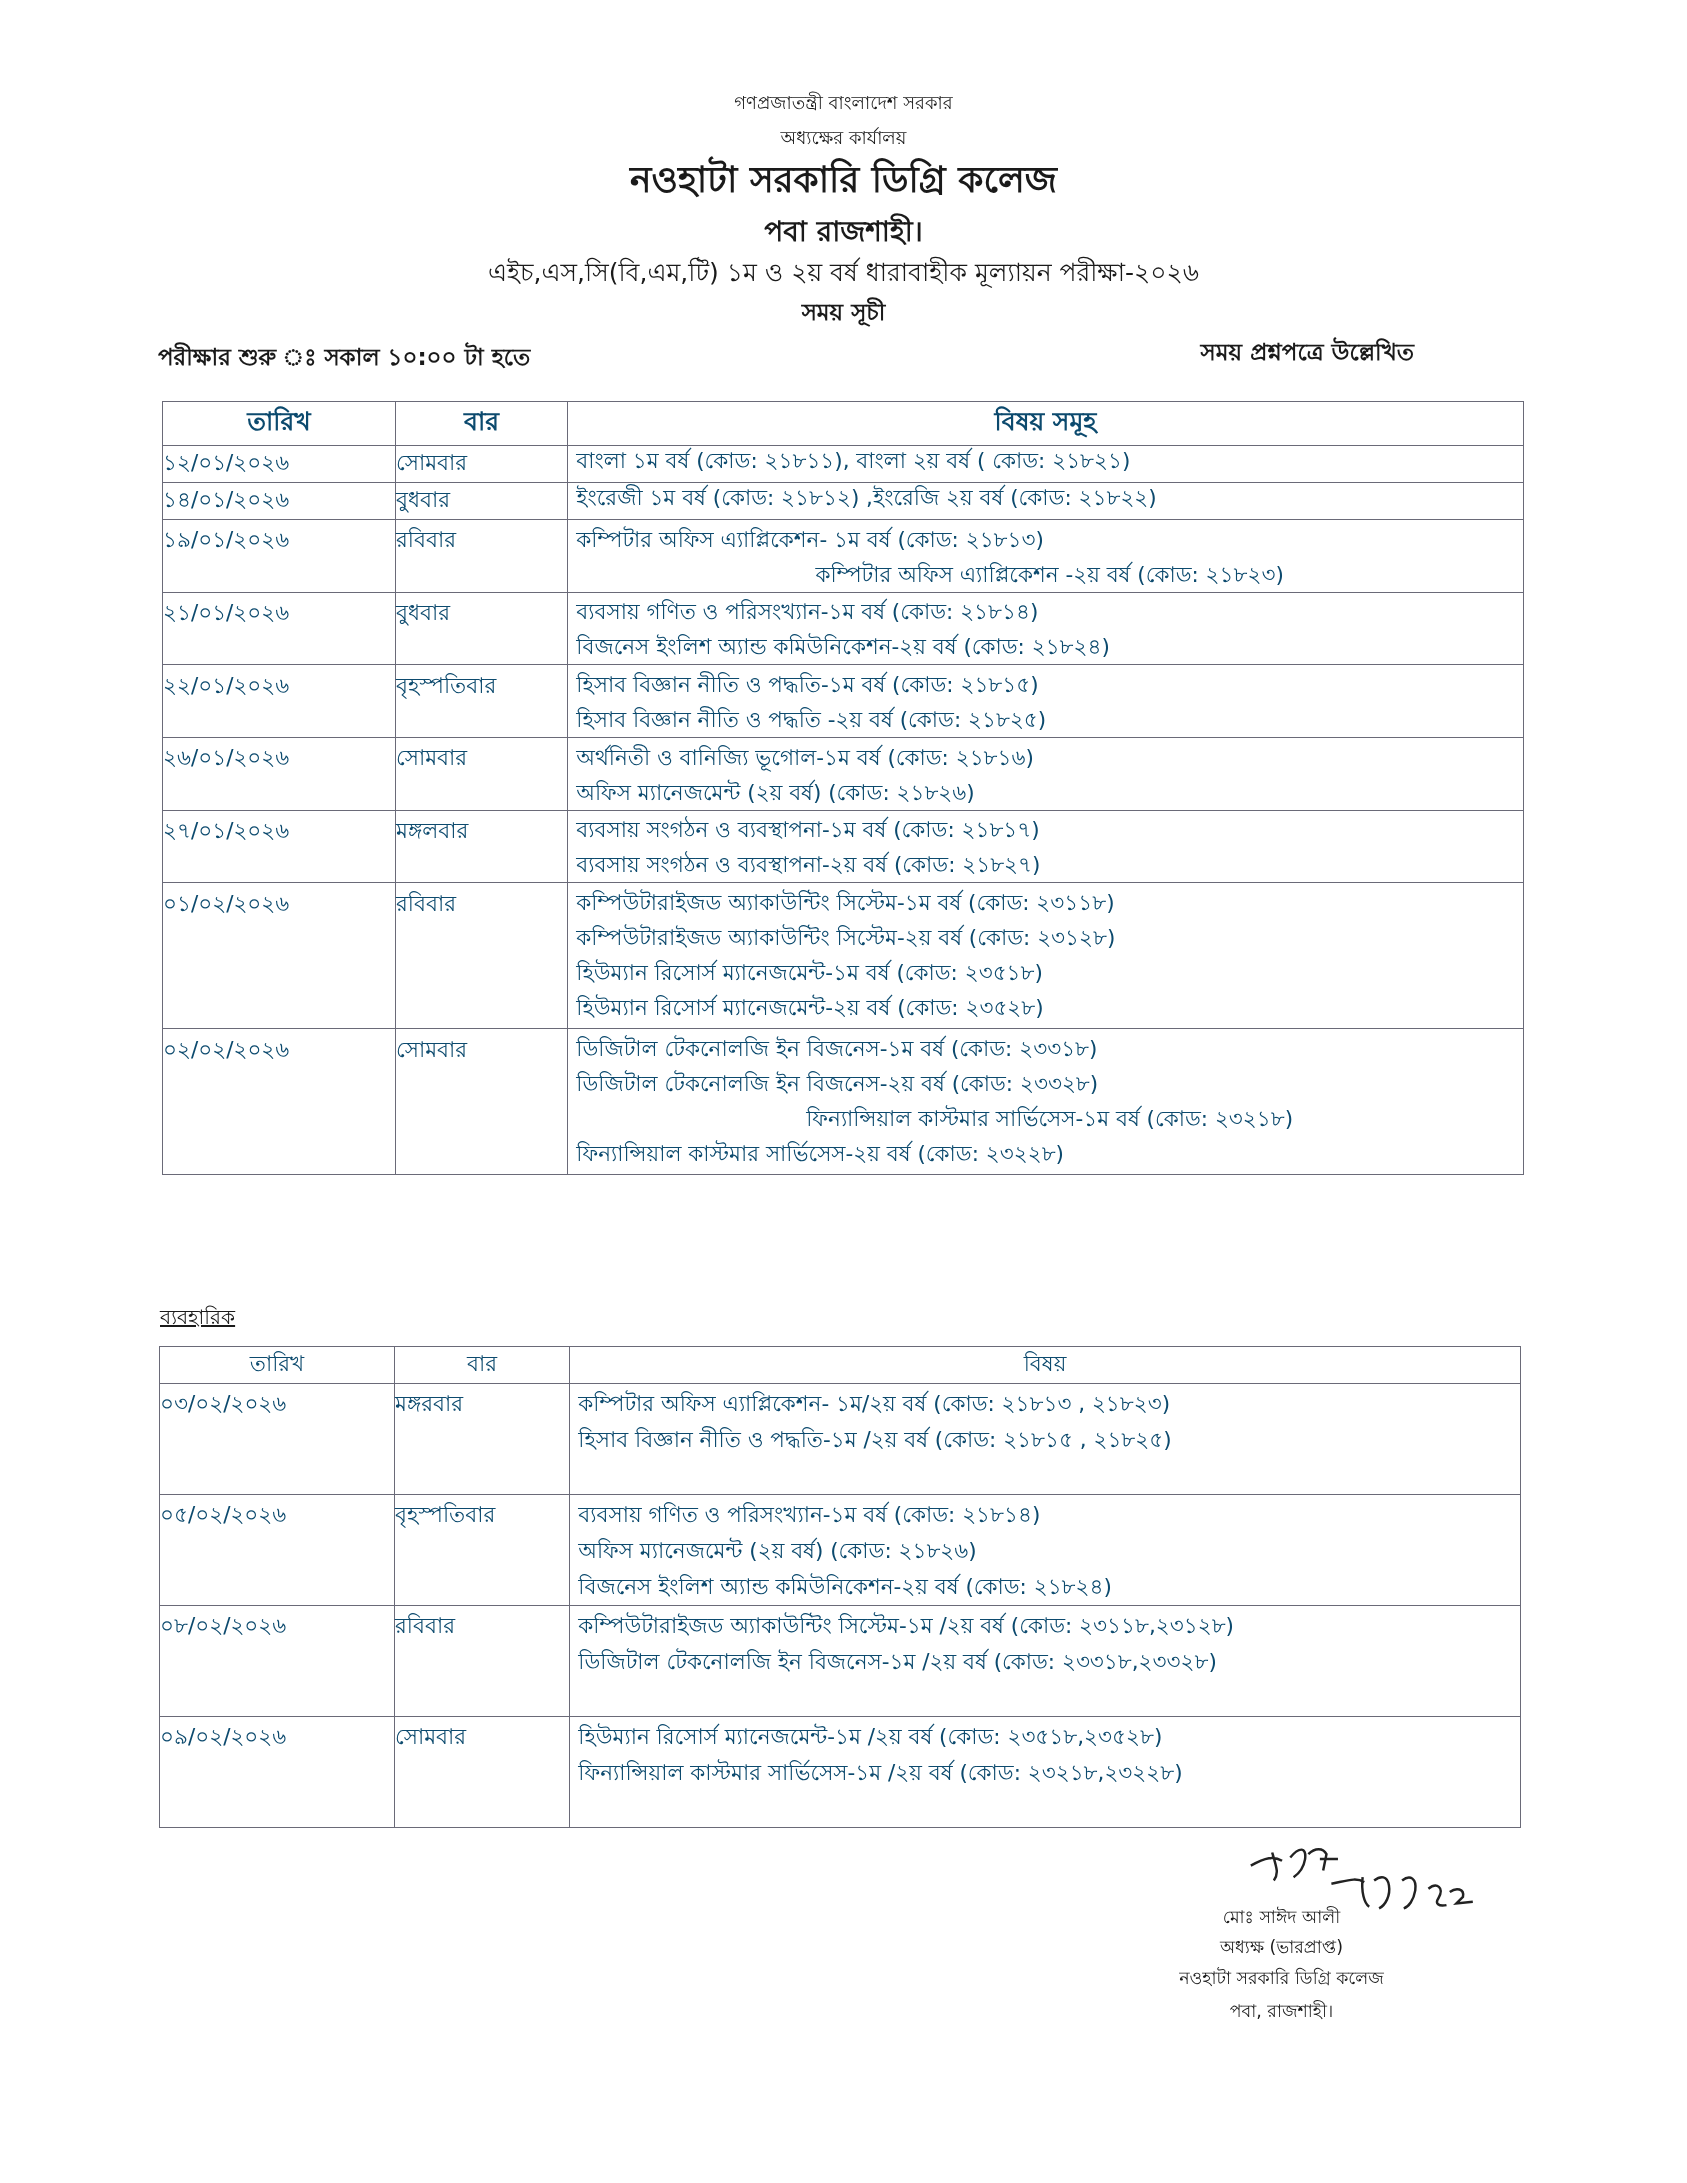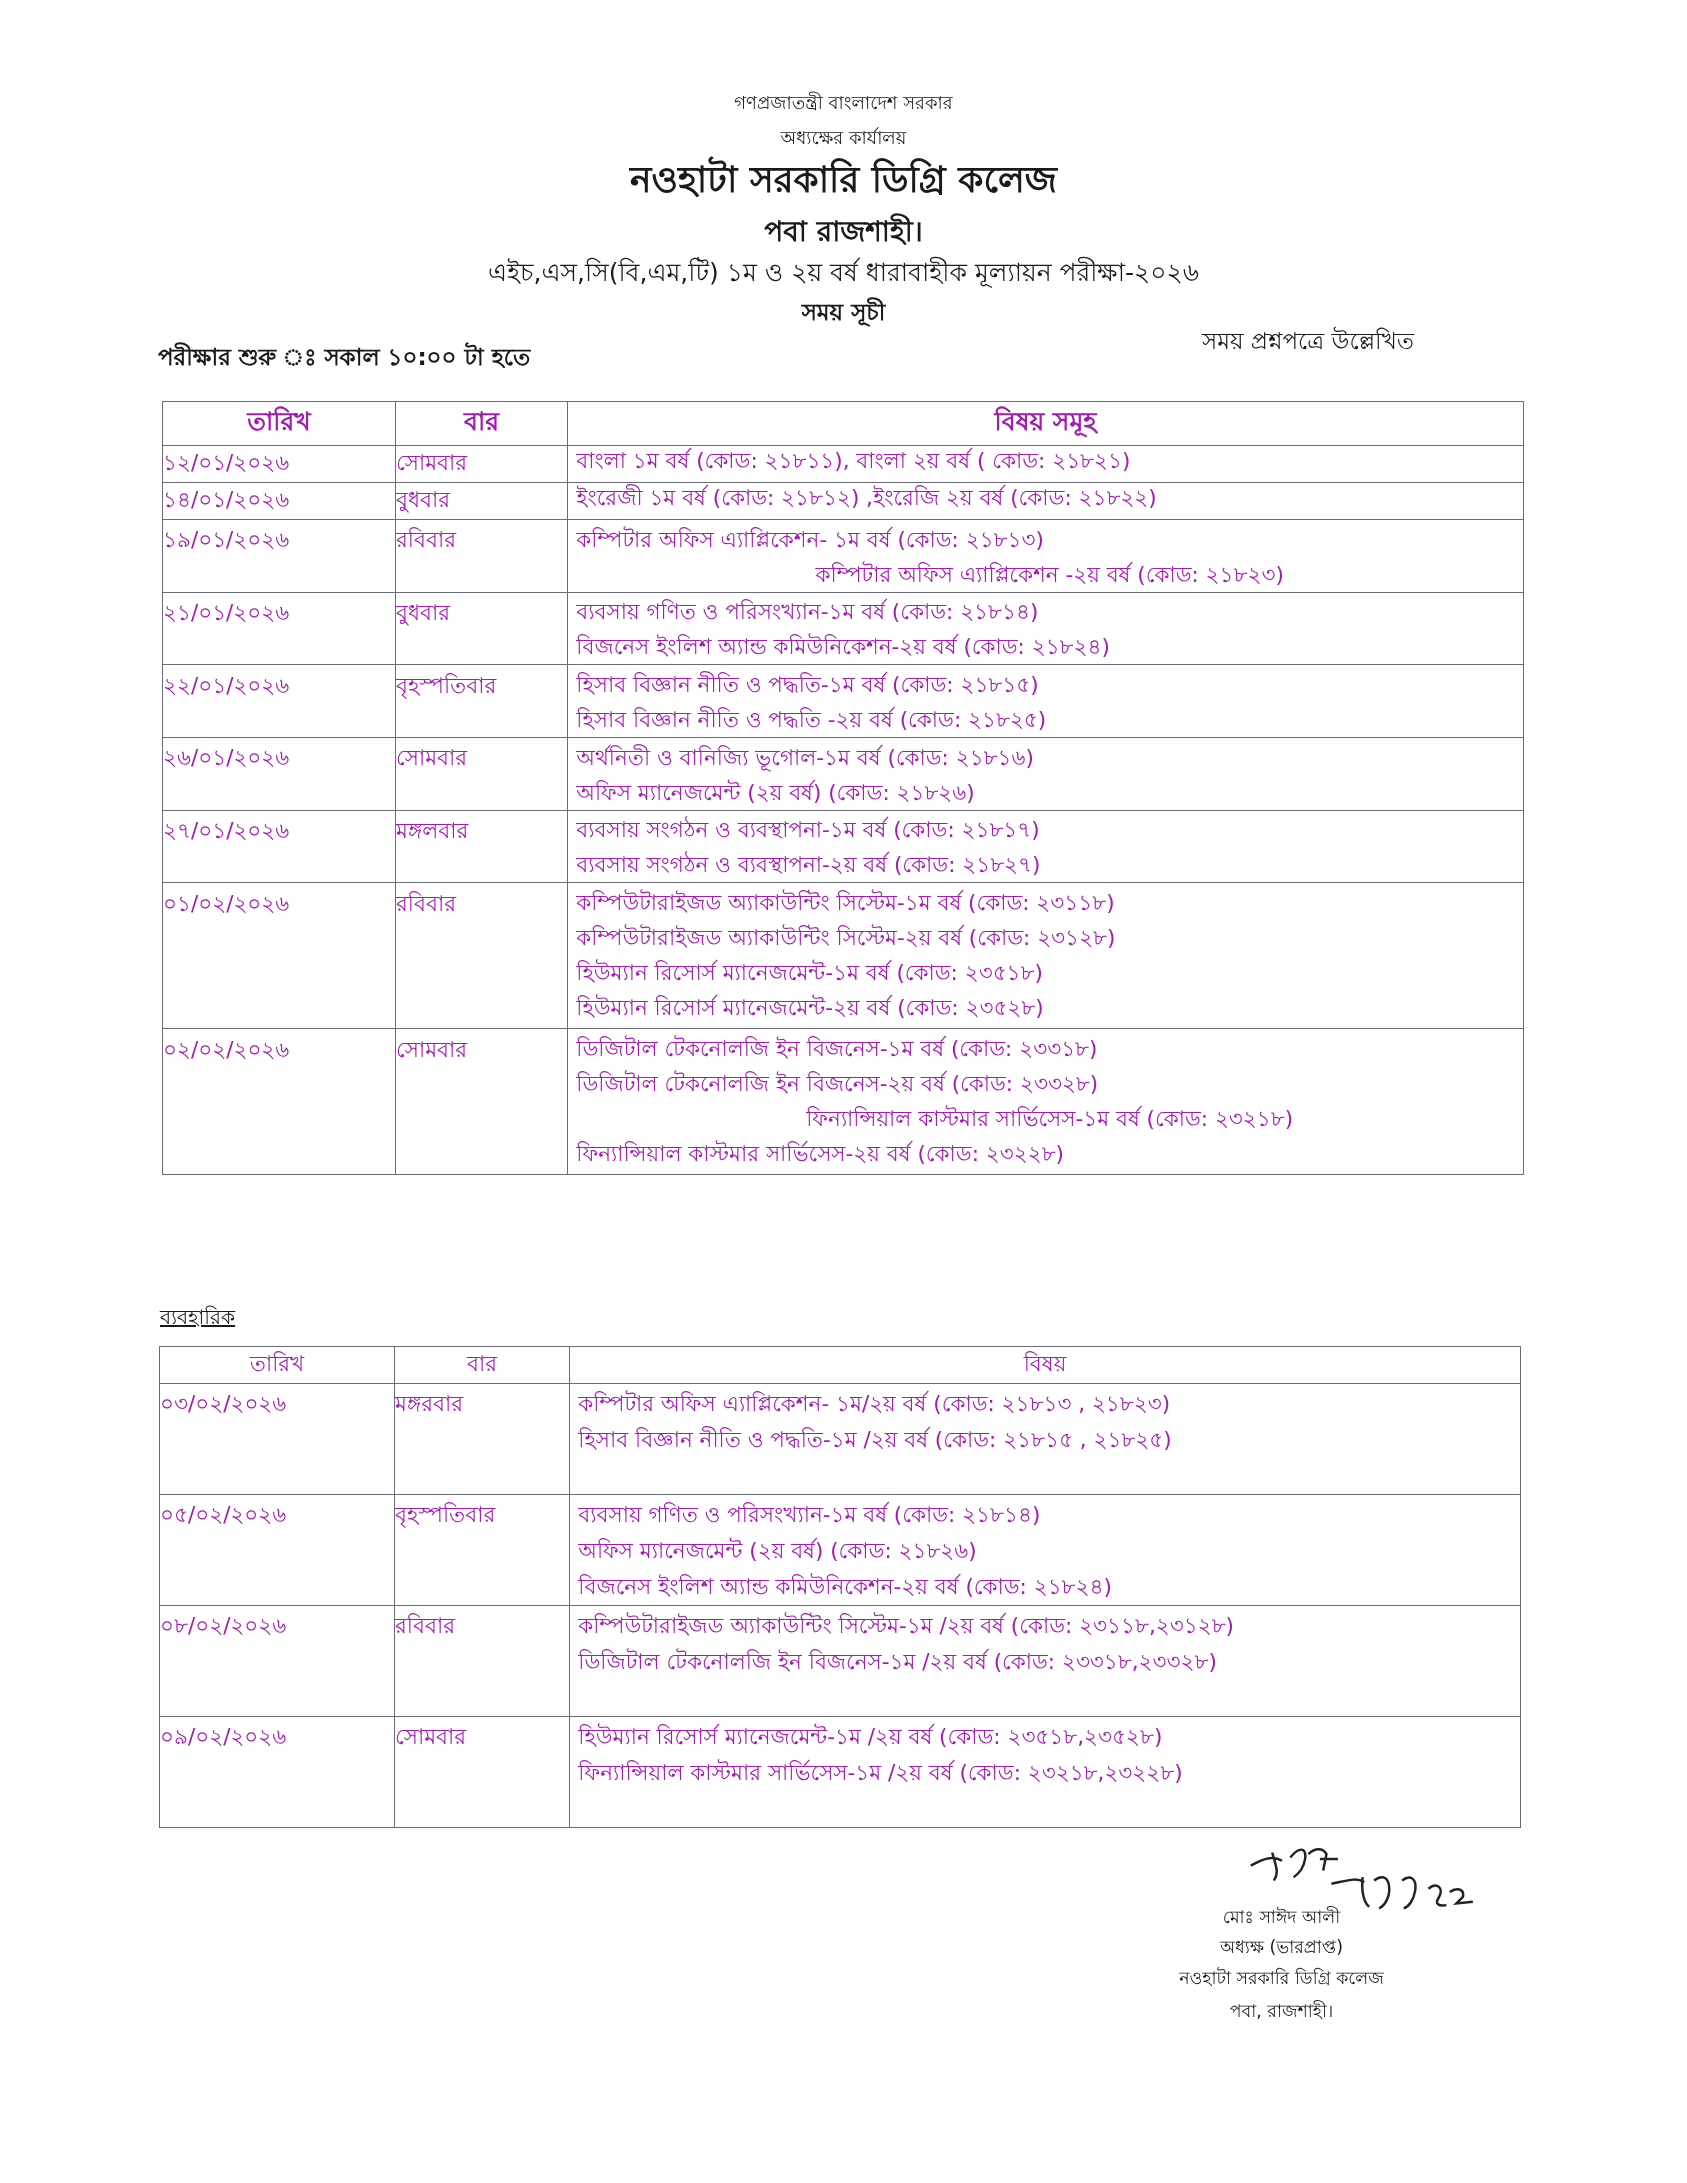--- a/index.html
+++ b/index.html
@@ -10,25 +10,25 @@
   .center-line {
     position: absolute; left: 0; width: 1687px; text-align: center; white-space: nowrap;
   }
   .gov { top: 89px; font-size: 18px; }
   .office { top: 124px; font-size: 18px; }
   .college { top: 152px; font-size: 36px; font-weight: bold; }
   .place { top: 210px; font-size: 28px; font-weight: bold; }
   .exam-title { top: 253px; font-size: 25px; }
   .schedule { top: 294px; font-size: 23px; font-weight: bold; }
   .start-time { position: absolute; left: 150px; top: 339px; font-size: 23px; font-weight: bold; white-space: nowrap; margin-left: 8px; }
-  .time-note { position: absolute; right: 273px; top: 323px; font-size: 23px; font-weight: normal; white-space: nowrap; }
+  .time-note { position: absolute; right: 273px; top: 334px; font-size: 23px; font-weight: bold; white-space: nowrap; }
 
   table.sched {
     position: absolute; border-collapse: collapse; table-layout: fixed;
-    font-size: 21.5px; color: #a21caf;
+    font-size: 21.5px; color: #0c4a6e;
   }
   table.sched td, table.sched th {
     border: 1.7px solid #6a6a78; vertical-align: top; padding: 0;
   }
   table.sched th { font-weight: bold; text-align: center; vertical-align: middle; font-size: 25px; }
   table.sched td.date, table.sched td.day { text-align: left; padding-top: 3.3px; }
   table.sched td.subj { padding-left: 8.3px; padding-top: 1.7px; }
   .subj-line { height: 36px; line-height: 36px; white-space: nowrap; }
   .subj-line.small { height: 28px; line-height: 28px; }
 

